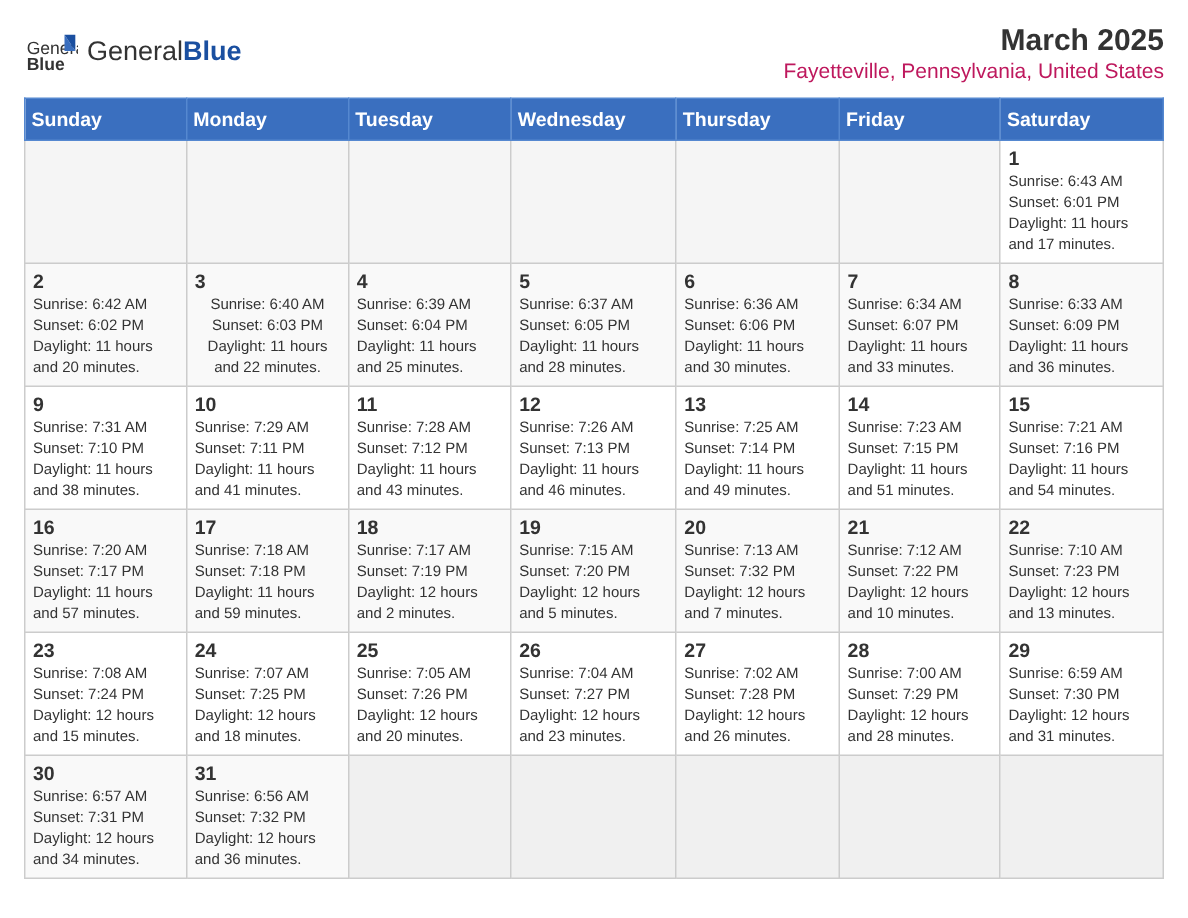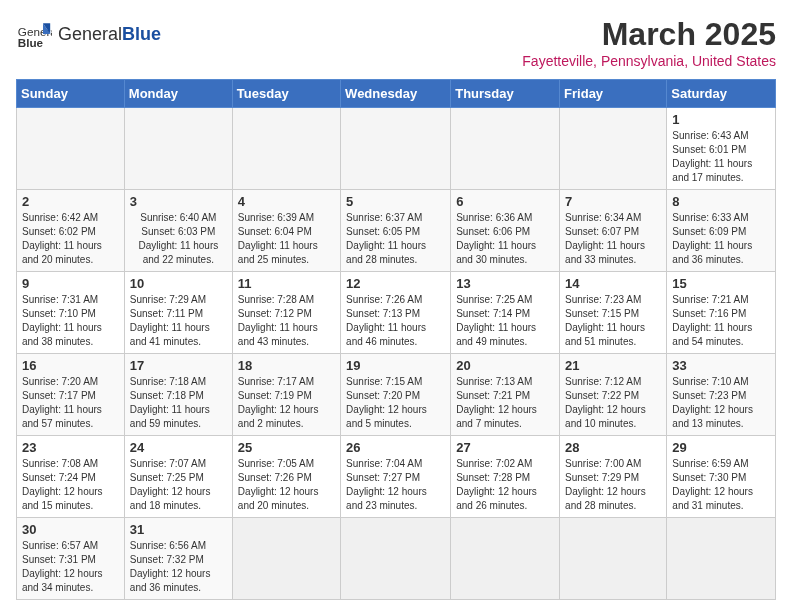--- a/index.html
+++ b/index.html
@@ -22,21 +22,21 @@
       gap: 4px;
     }
     .logo-icon {
       width: 36px;
       height: 36px;
     }
     .title-block {
       text-align: right;
     }
     .month-year {
-      font-size: 32px;
+      font-size: 20px;
       font-weight: bold;
       color: #333;
     }
     .location {
       font-size: 14px;
       color: #be185d;
     }
     .calendar {
       width: 100%;
       border-collapse: collapse;
@@ -241,31 +241,31 @@
         </td>
         <td>
           <span class="day-number">19</span>
           <div class="day-info" style="white-space: pre-wrap;">Sunrise: 7:15 AM
 Sunset: 7:20 PM
 Daylight: 12 hours and 5 minutes.</div>
         </td>
         <td>
           <span class="day-number">20</span>
           <div class="day-info" style="white-space: pre-wrap;">Sunrise: 7:13 AM
-Sunset: 7:21 PM
+Sunset: 7:32 PM
 Daylight: 12 hours and 7 minutes.</div>
         </td>
         <td>
           <span class="day-number">21</span>
           <div class="day-info" style="white-space: pre-wrap;">Sunrise: 7:12 AM
 Sunset: 7:22 PM
 Daylight: 12 hours and 10 minutes.</div>
         </td>
         <td>
-          <span class="day-number">33</span>
+          <span class="day-number">22</span>
           <div class="day-info" style="white-space: pre-wrap;">Sunrise: 7:10 AM
 Sunset: 7:23 PM
 Daylight: 12 hours and 13 minutes.</div>
         </td>
       </tr>
       <tr>
         <td>
           <span class="day-number">23</span>
           <div class="day-info" style="white-space: pre-wrap;">Sunrise: 7:08 AM
 Sunset: 7:24 PM

